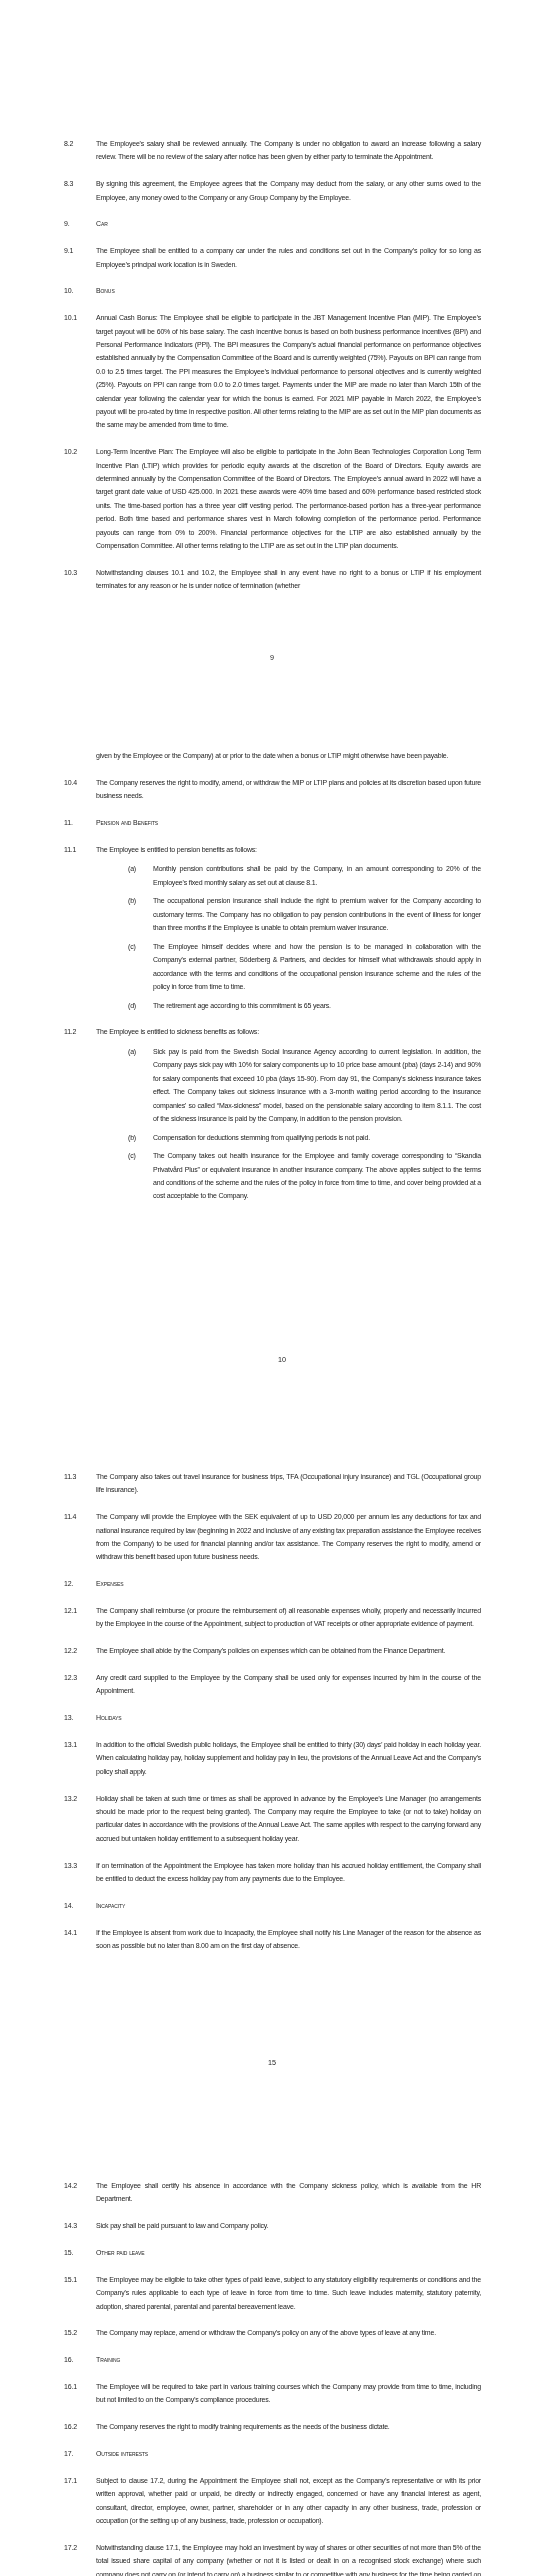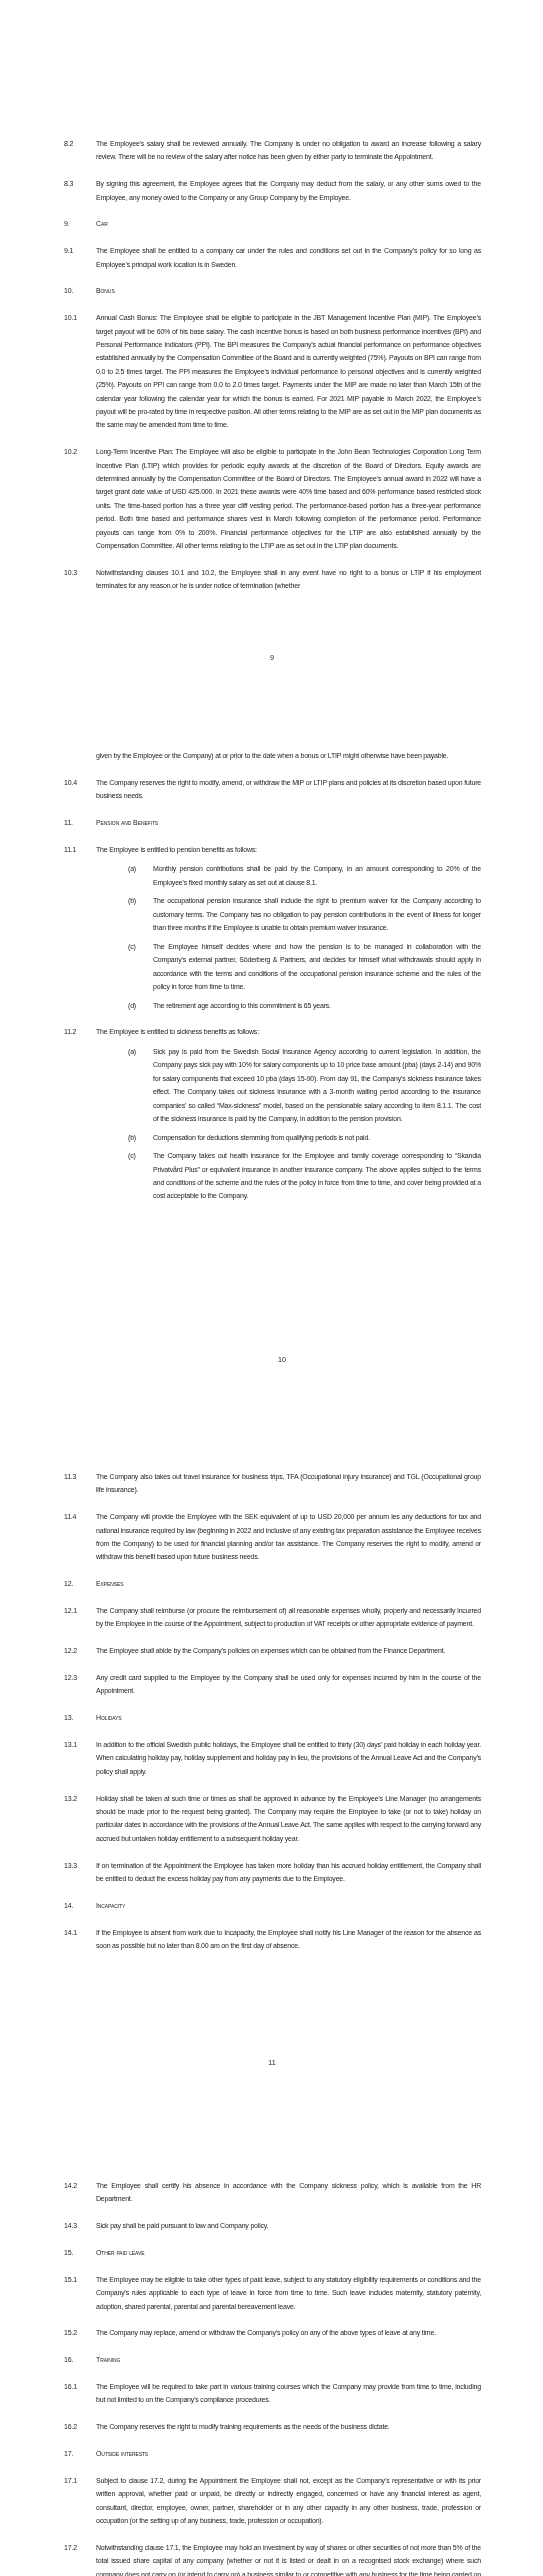--- a/index.html
+++ b/index.html
@@ -161,21 +161,21 @@
     </div>
     <div class="heading">
       <span class="num">14.</span>
       <span>Incapacity</span>
     </div>
     <div class="clause">
       <span class="num">14.1</span>
       <span>If the Employee is absent from work due to Incapacity, the Employee shall notify his Line Manager of the reason for the absence as soon as possible but no later than 8.00 am on the first day of absence.</span>
     </div>
   </div>
-  <div class="pagenum" style="top:652px;">11</div>
+  <div class="pagenum" style="top:652px;">15</div>
 </div>
 
 <div class="page" style="top:2110px;height:703px;">
   <div class="content" style="top:69px;">
     <div class="clause">
       <span class="num">14.2</span>
       <span>The Employee shall certify his absence in accordance with the Company sickness policy, which is available from the HR Department.</span>
     </div>
     <div class="clause">
       <span class="num">14.3</span>

